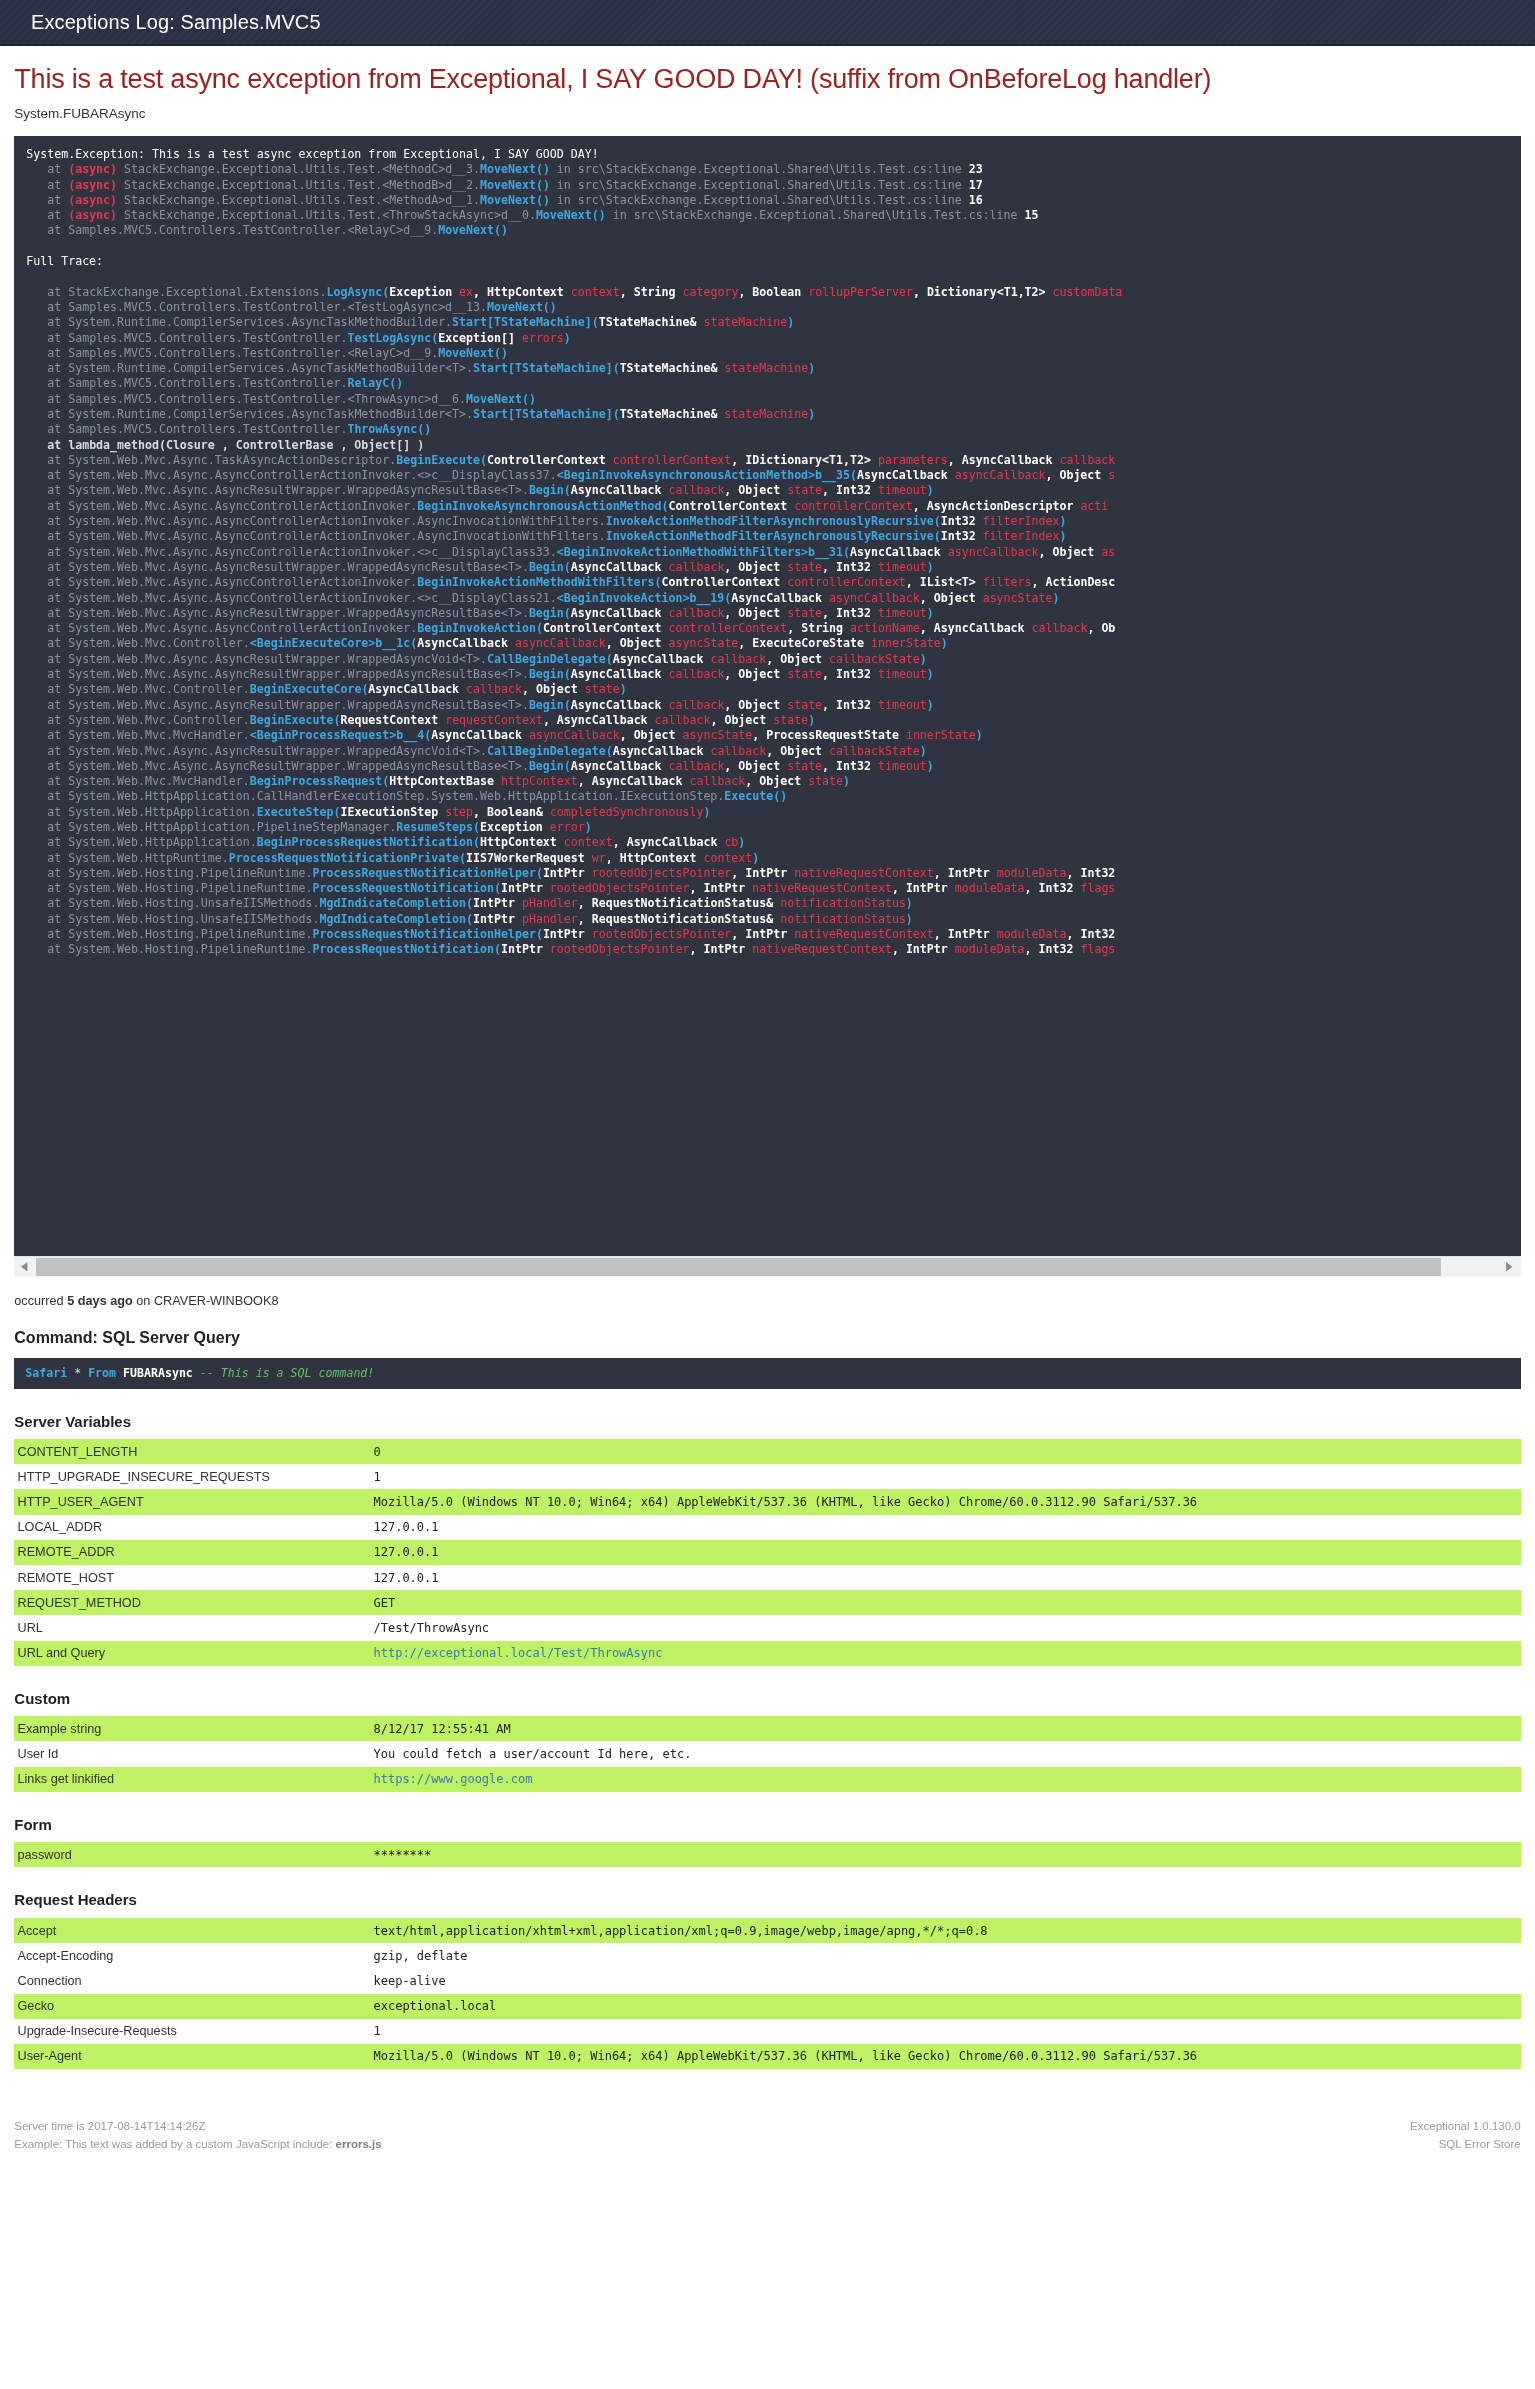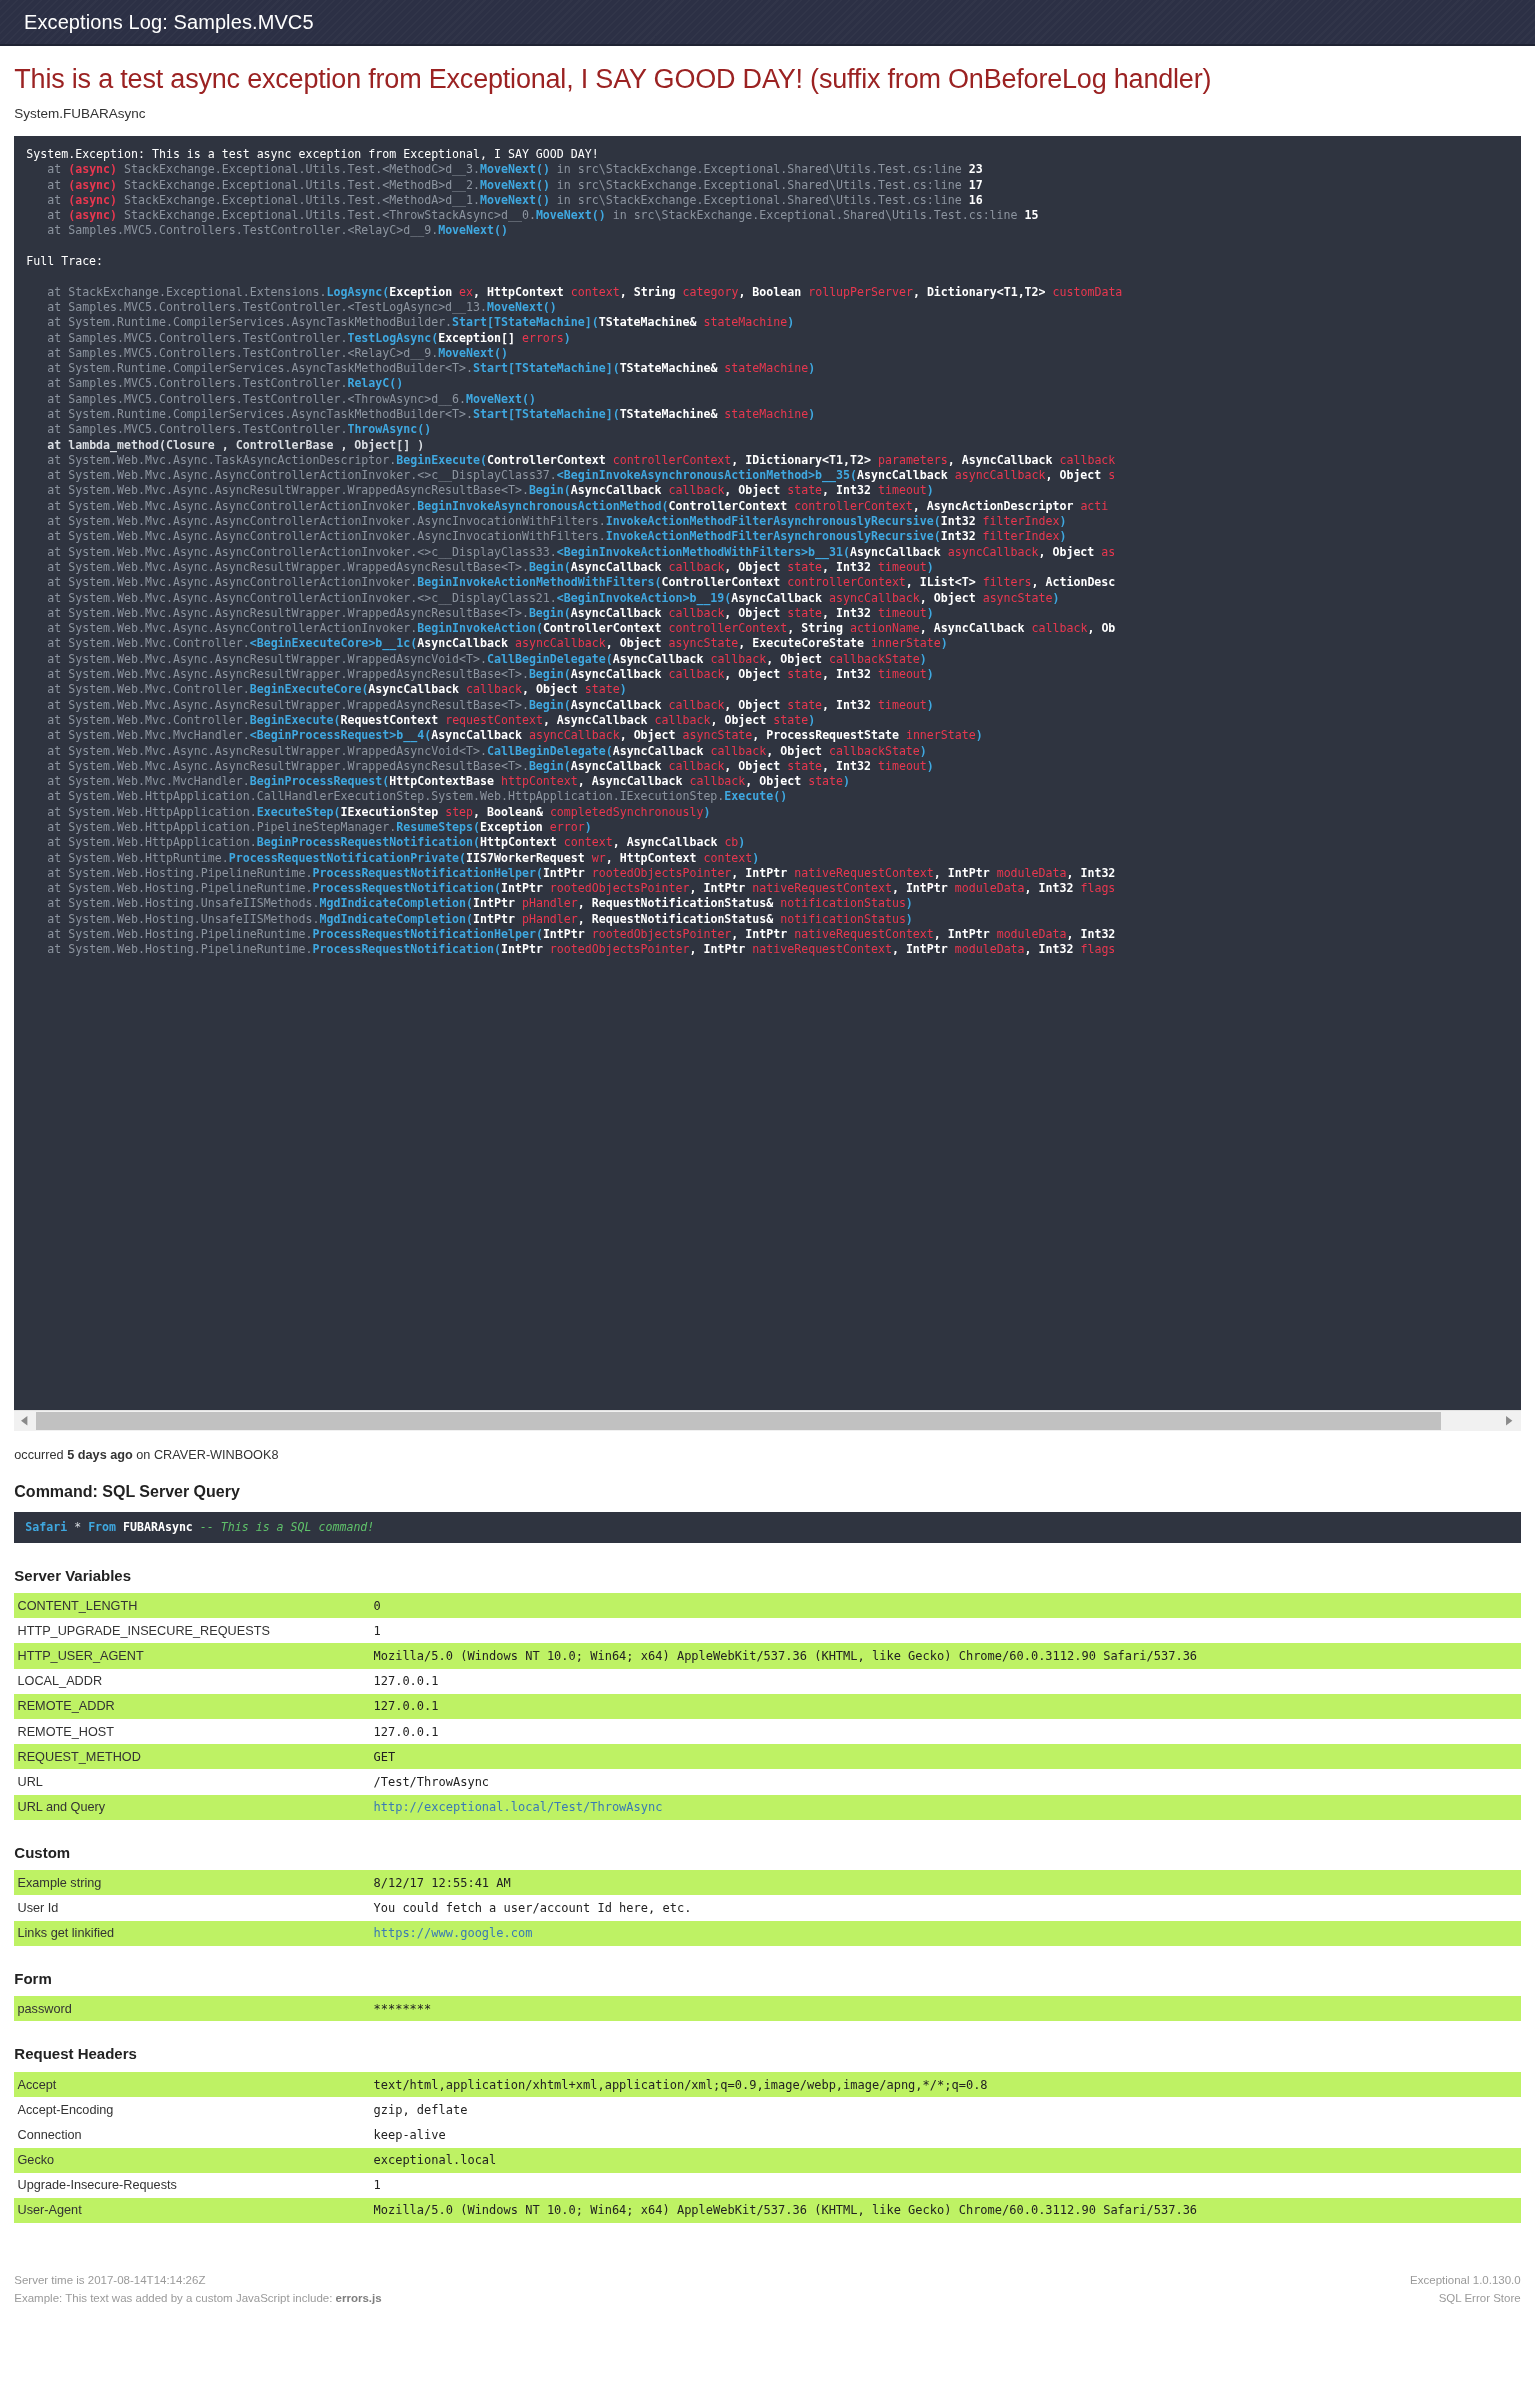--- a/index.html
+++ b/index.html
@@ -17,21 +17,21 @@
     background: #2c3045;
     background-image: repeating-linear-gradient(
         -45deg,
         rgba(255,255,255,0.022) 0px,
         rgba(255,255,255,0.022) 1.6px,
         rgba(0,0,0,0.0) 1.6px,
         rgba(0,0,0,0.0) 5.6px);
     color: #ffffff;
     display: flex;
     align-items: center;
-    padding: 0 24px;
+    padding: 0 31px;
     border-bottom: 2.4px solid #1f2333;
   }
   .topbar-title {
     font-size: 20px;
     font-weight: 400;
     letter-spacing: 0.1px;
     white-space: nowrap;
   }
 
   
@@ -62,21 +62,21 @@
   }
   pre.trace {
     margin: 0;
     padding: 10.3px 11px 16px 11px;
     color: #aab1bd;
     font-family: "DejaVu Sans Mono", "Liberation Mono", monospace;
     font-size: 11.6px;
     line-height: 15.3px;
     white-space: pre;
     overflow: hidden;
-    height: 1272px;
+    height: 1118px;
   }
   .trace .t-exmsg  { color: #ffffff; }
   .trace .t-async  { color: #e8374f; font-weight: bold; }
   .trace .t-ns     { color: #8c949f; }
   .trace .t-method { color: #3fa8e0; font-weight: bold; }
   .trace .t-paren  { color: #3fa8e0; font-weight: bold; }
   .trace .t-type   { color: #ffffff; font-weight: bold; }
   .trace .t-param  { color: #e8374f; }
   .trace .t-path   { color: #8c949f; }
   .trace .t-line   { color: #ffffff; font-weight: bold; }

